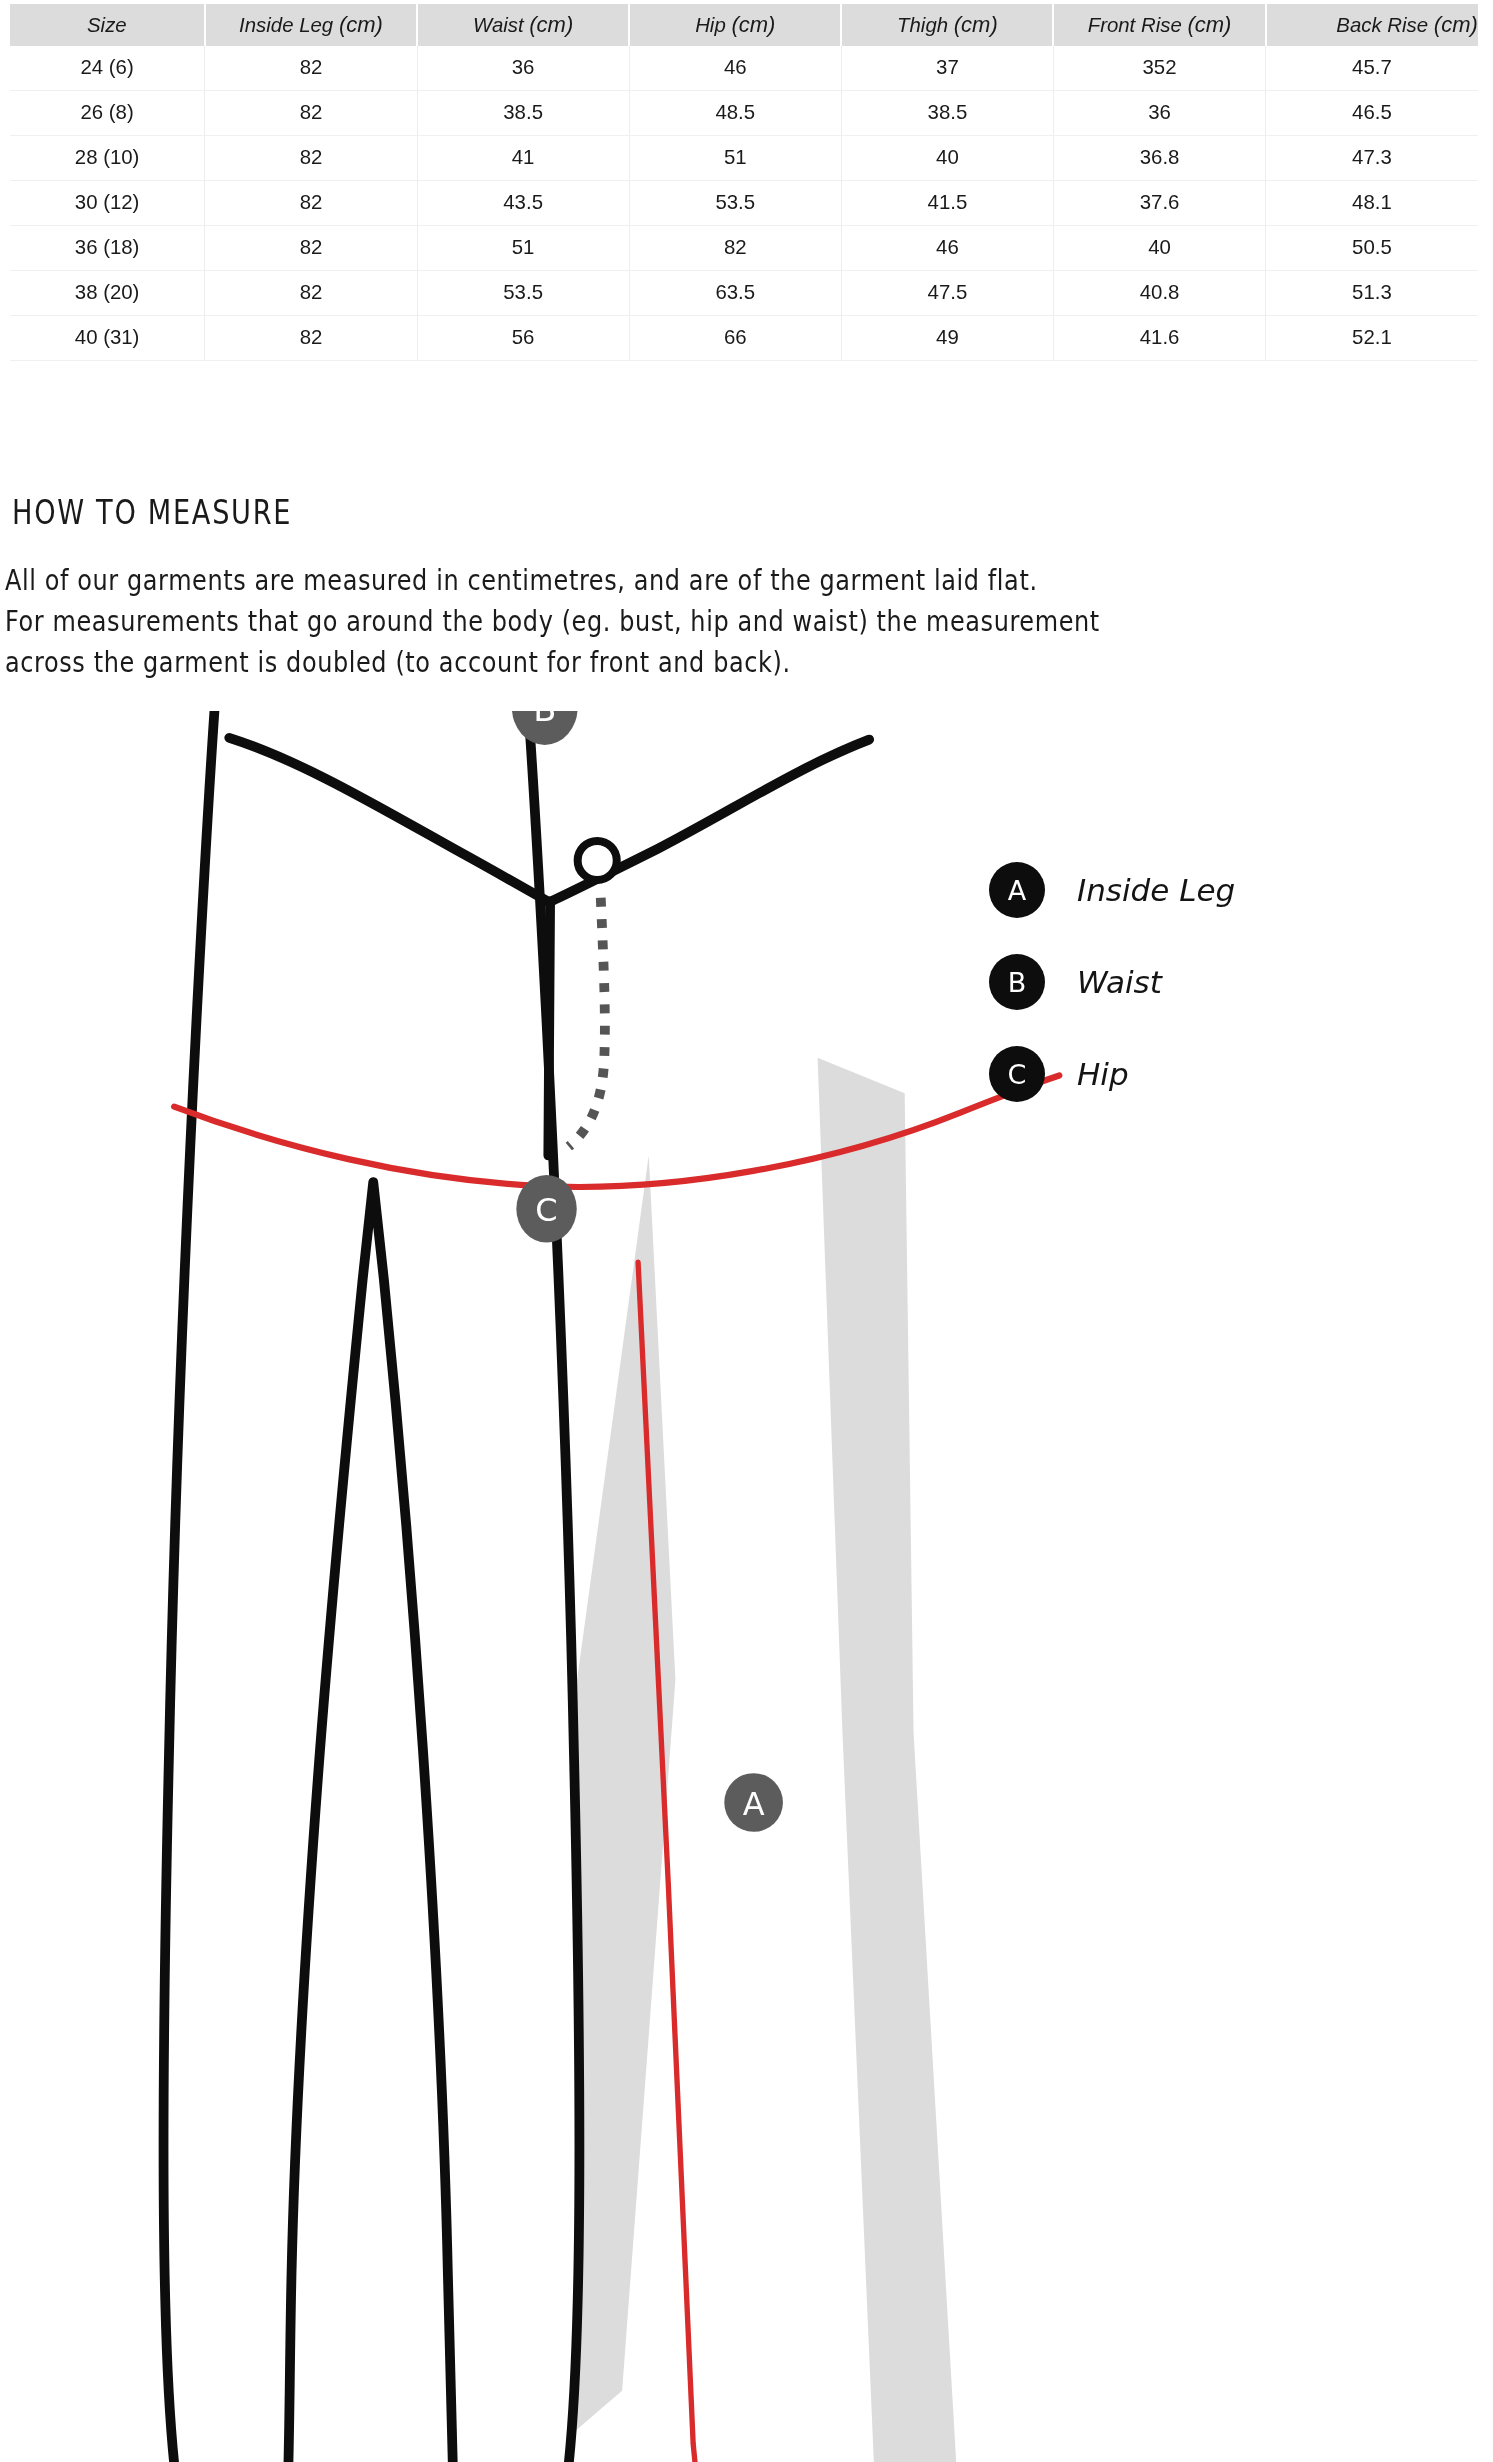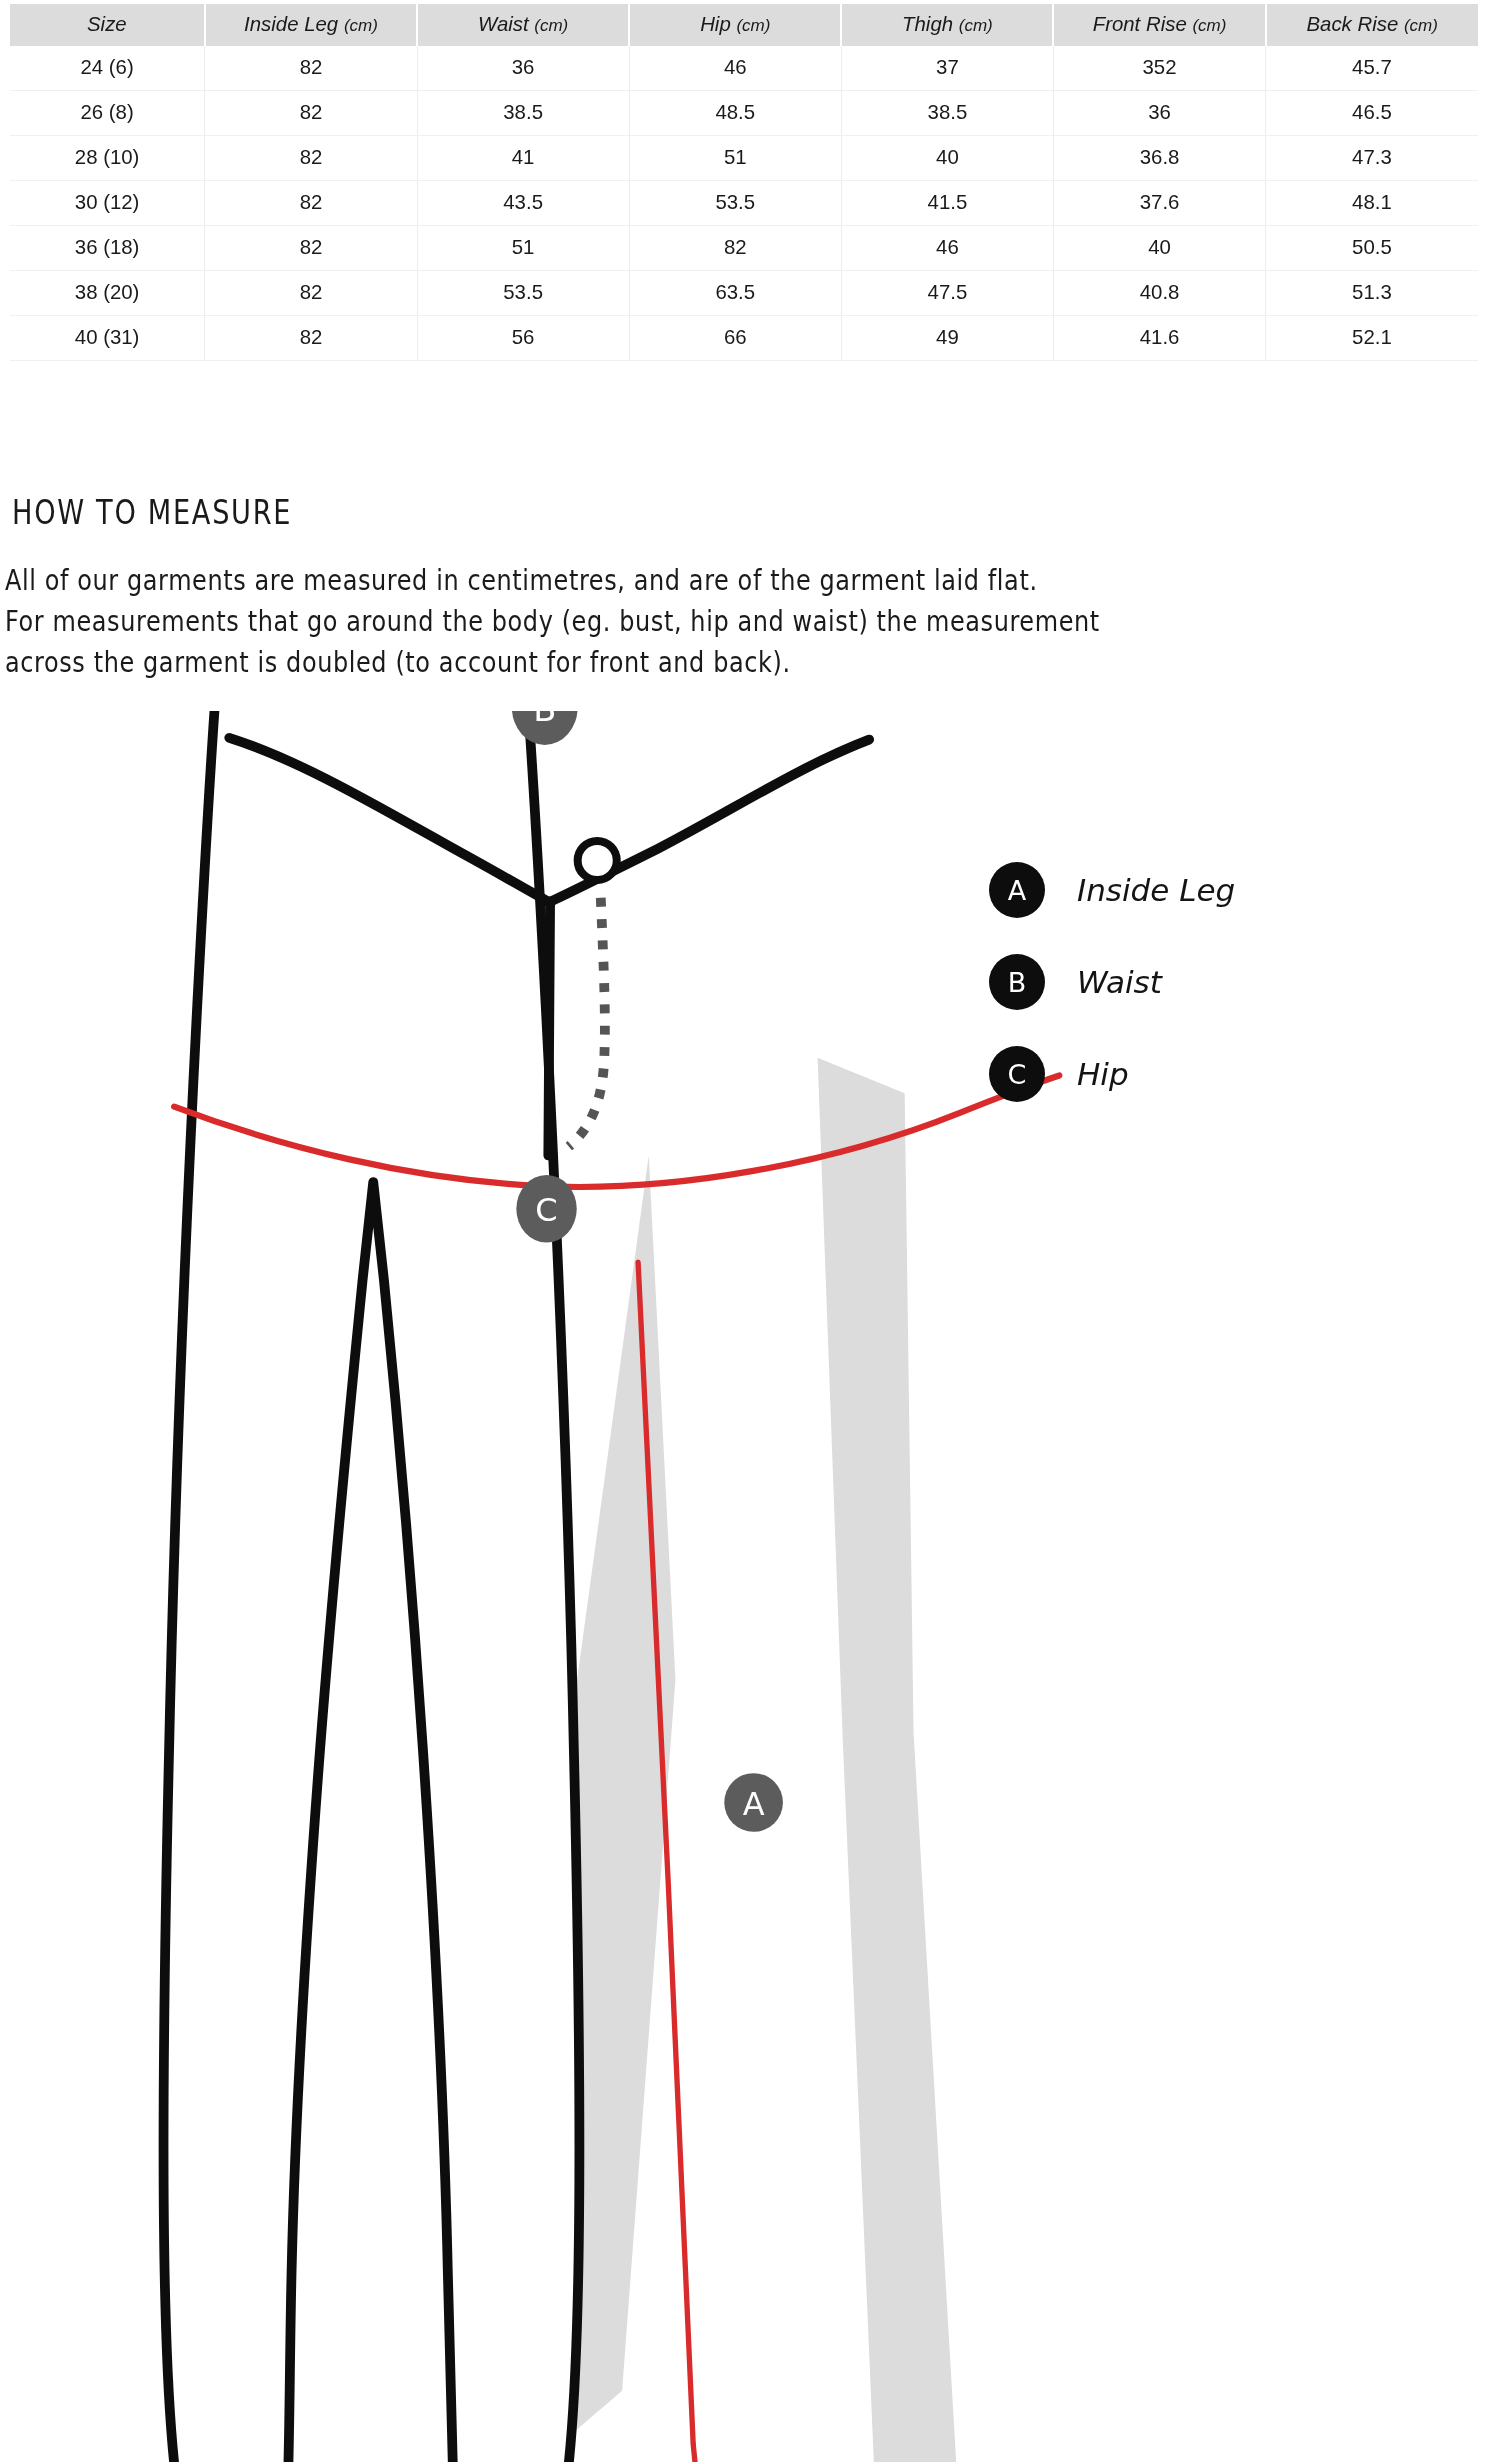--- a/index.html
+++ b/index.html
@@ -36,23 +36,23 @@
     font-weight: normal;
     font-size: 20.4px;
     color: #1a1a1a;
     height: 42px;
     vertical-align: middle;
     text-align: center;
     border-right: 2.7px solid #ffffff;
     padding: 0;
     white-space: nowrap;
   }
-  table.size-table th:last-child { border-right: none; }
+  table.size-table th:last-child { border-right: none; text-align: right; }
   table.size-table th .unit {
-    font-size: 17px;
+    font-size: 22px;
     font-style: italic;
   }
 
   table.size-table td {
     height: 44px;
     text-align: center;
     vertical-align: middle;
     font-size: 20.4px;
     color: #1a1a1a;
     background: #ffffff;

